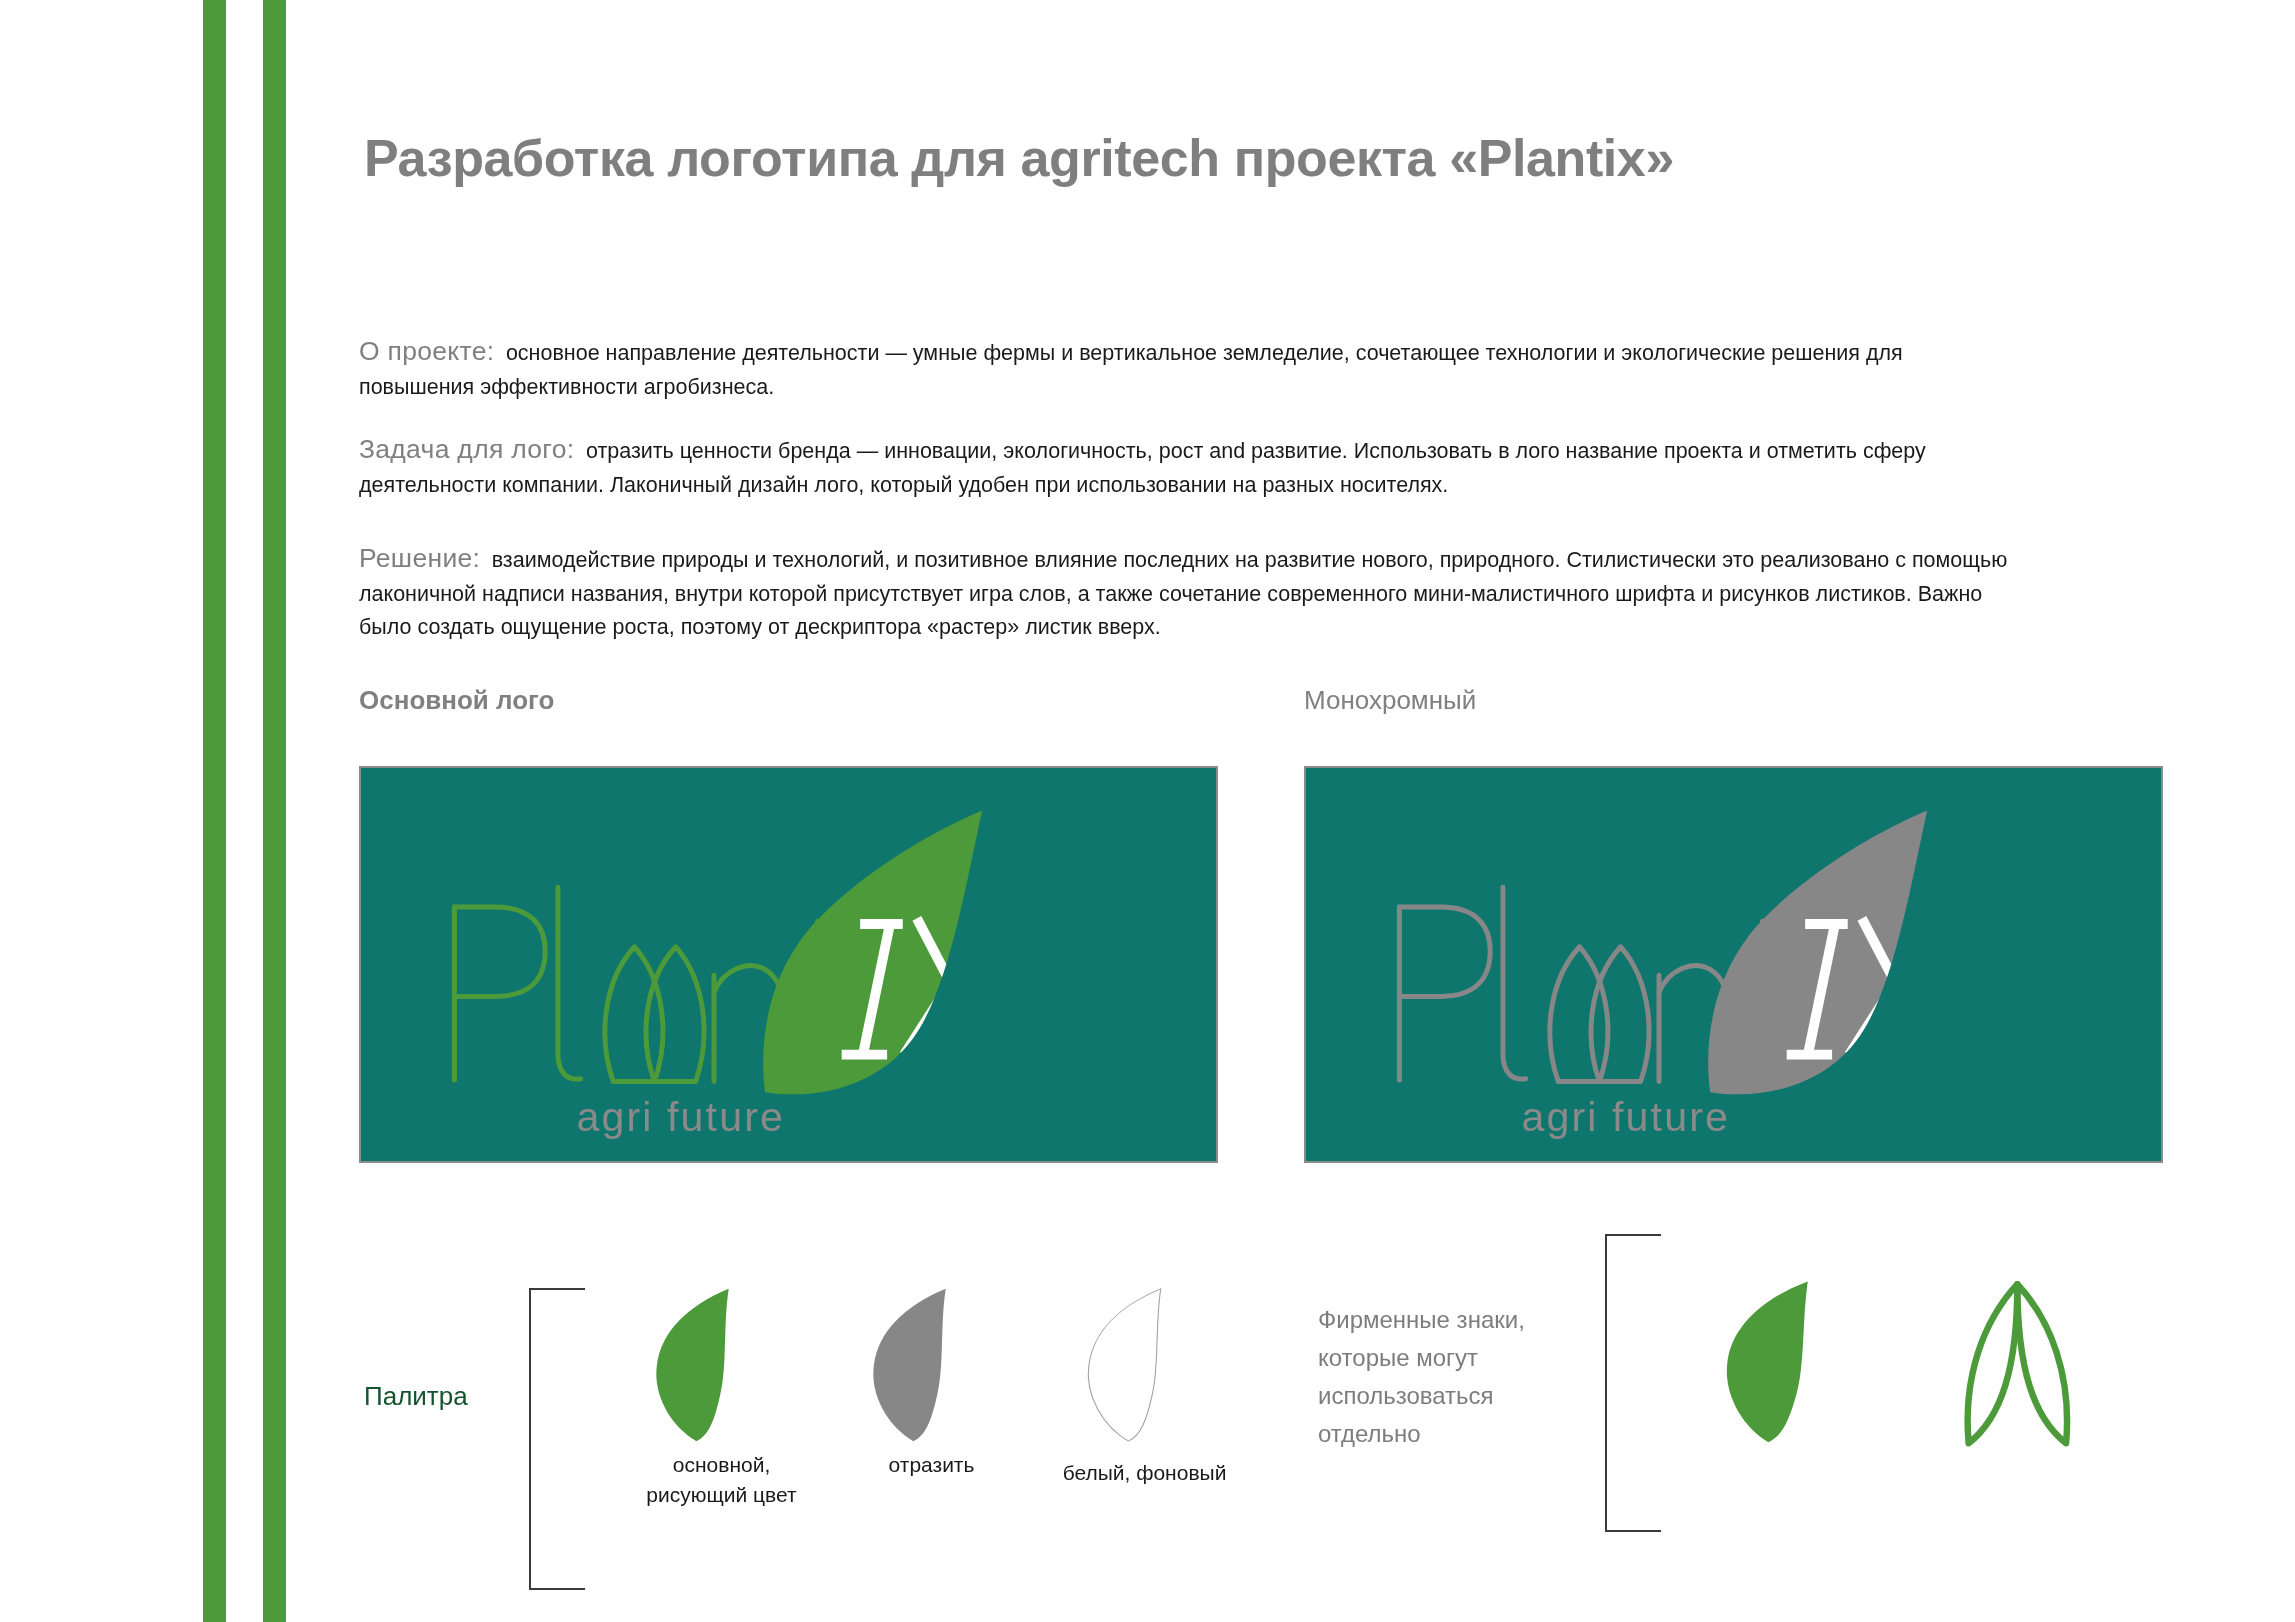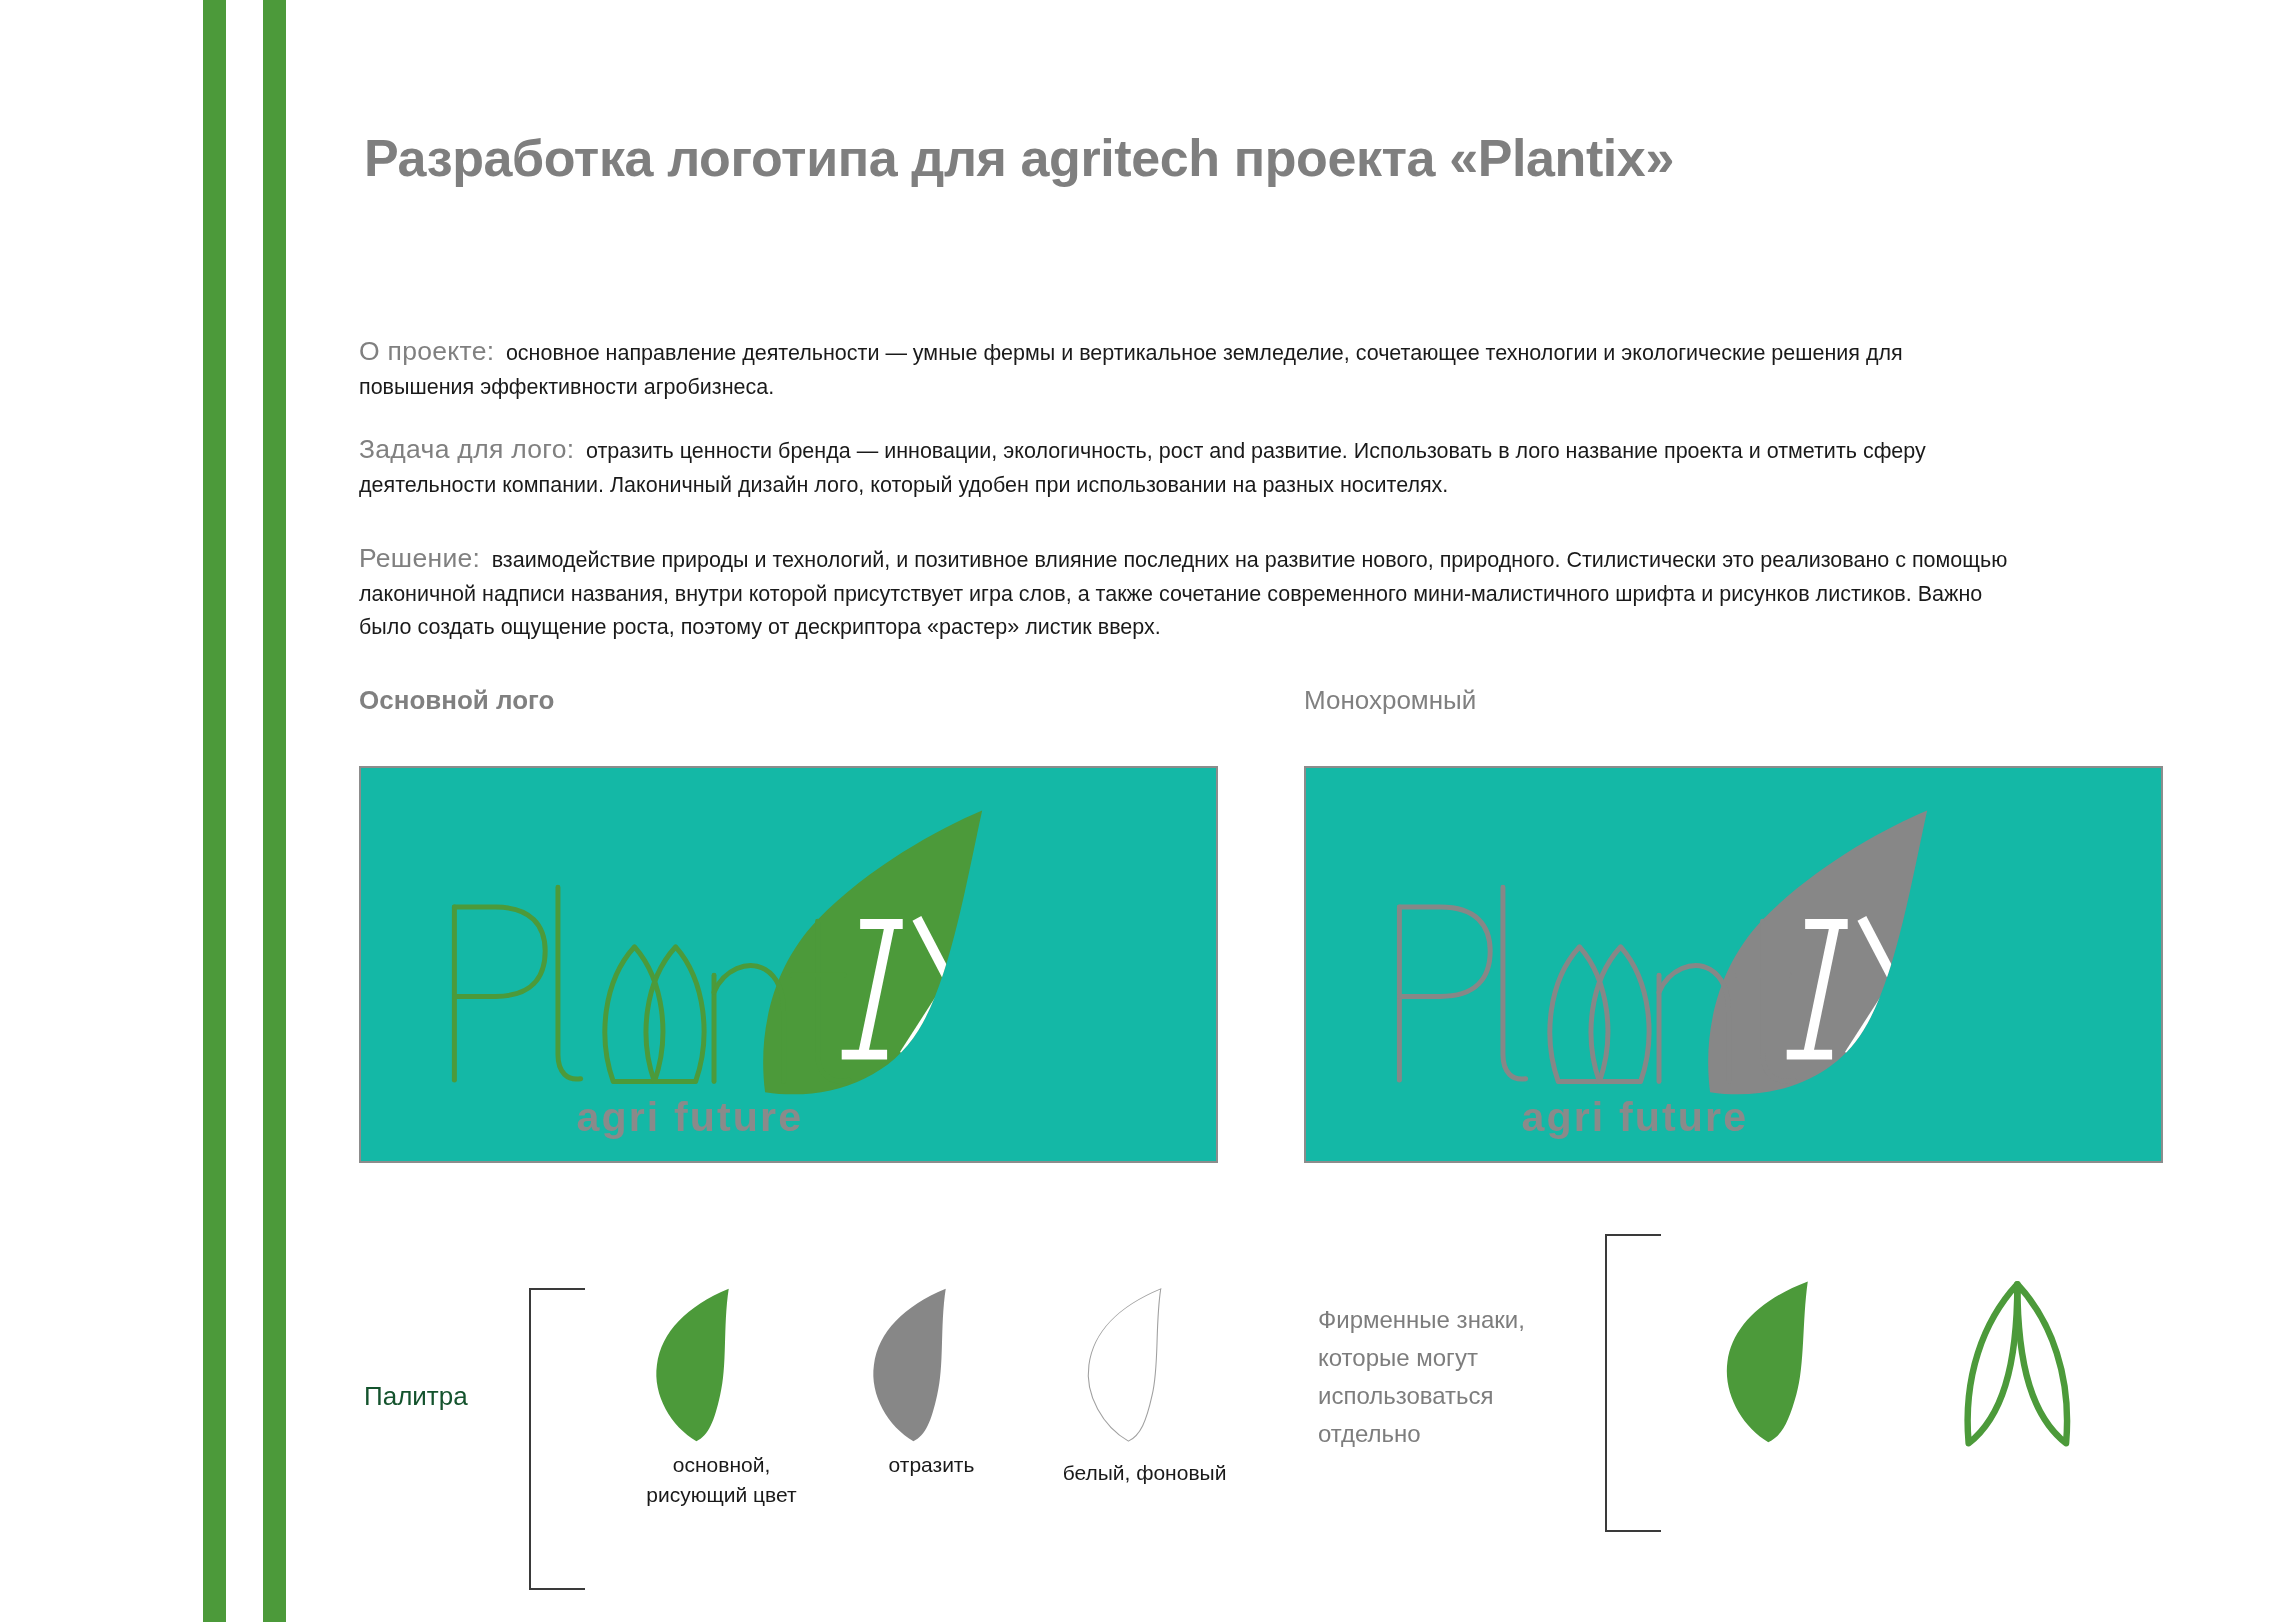--- a/index.html
+++ b/index.html
@@ -70,23 +70,22 @@
     color: #808080;
     white-space: nowrap;
   }
   #caption-main  { left: 359px;  top: 685px; font-weight: bold; }
   #caption-mono  { left: 1304px; top: 685px; }
 
   
   .logo-frame {
     position: absolute;
     border: 2.2px solid #8c8c8c;
-    background: #14b8a6;
+    background: #0f766e;
     box-sizing: border-box;
-    font-weight: bold;
   }
   #frame-main { left: 359px;  top: 766px; width: 859px; height: 397px; }
   #frame-mono { left: 1304px; top: 766px; width: 859px; height: 397px; }
   .logo-frame svg { display: block; width: 100%; height: 100%; }
 
   
   #palette-label {
     position: absolute;
     left: 364px;
     top: 1381px;

